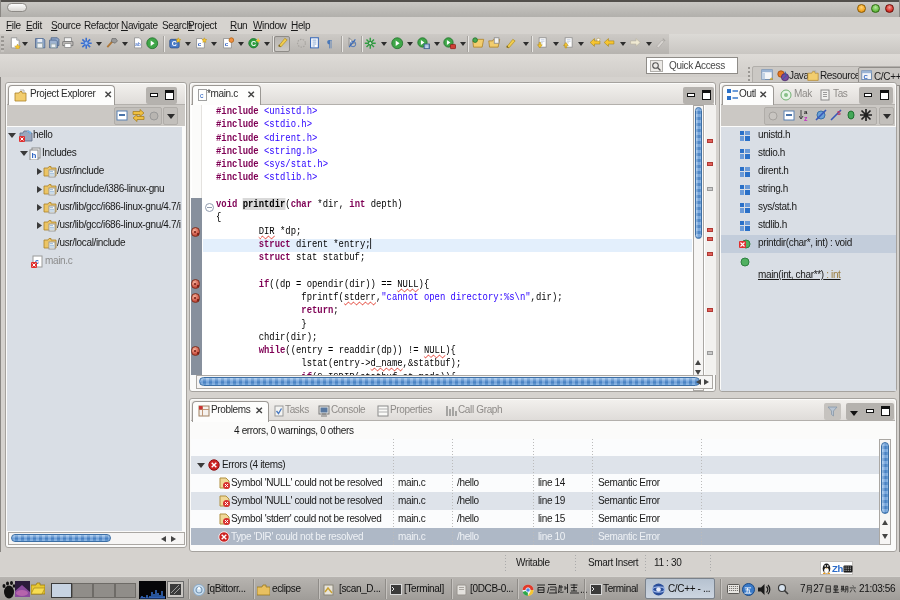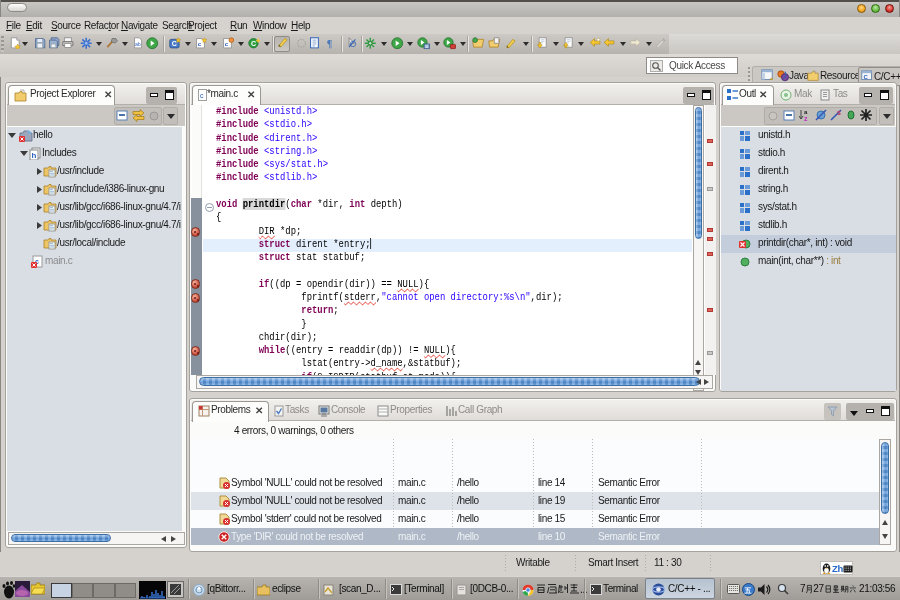--- a/index.html
+++ b/index.html
@@ -665,21 +665,21 @@
             <circle cx="7" cy="6" r="4" fill="#50b060" stroke="#2e8040"></circle>
             <rect x="0" y="3" width="7" height="7" fill="#e03030" rx="1"></rect>
             <path d="M1.5 4.5 l4 4 m0 -4 l-4 4" stroke="#fff" stroke-width="1.1"></path>
           </svg>
           <span class="abs" style="left:37px; top:2px;">printdir(char*, int) : void</span>
         </div>
       <div class="trow" style="left:0; top:126px;">
           <svg class="abs" style="left:18px; top:3px;" width="12" height="12">
             <circle cx="6" cy="6" r="4" fill="#50b060" stroke="#2e8040"></circle>
           </svg>
-          <span class="abs" style="left:37px; top:2px;">main(int, char**)<span style="color:#9a7d3f;"> : int</span></span>
+          <span class="abs" style="left:37px; top:16px;text-decoration:underline;">main(int, char**)<span style="color:#9a7d3f;"> : int</span></span>
         </div>
     </div>
   </div>
 
   <div class="panel" id="problems" style="left:189px; top:398px; width:708px; height:154px;">
     <div class="tabbar">
       <div class="atab" style="left:1px; width:77px;"></div>
       <svg class="abs" style="left:7px; top:5px;" width="12" height="12">
           <rect x="1" y="1" width="10" height="10" fill="#f6f2ee" stroke="#a08060"></rect>
           <path d="M1 4.5 h10 M4.5 1 v10" stroke="#c09878"></path>
@@ -713,20 +713,30 @@
           </svg>
         </div>
       <div class="minmax" style="left:655px; width:48px;">
         <div class="abs" style="left:4px; top:8px; width:0; height:0; border-left:4px solid transparent; border-right:4px solid transparent; border-top:5px solid #111;"></div>
         <div class="abs" style="left:20px; top:6px; width:8px; height:4px; background:#fff; border:1px solid #111;"></div>
         <div class="abs" style="left:35px; top:3px; width:9px; height:10px; background:#fff; border:1px solid #111; border-top-width:3px;"></div>
       </div>
     </div>
     <div class="abs" style="left:0; top:26px; color:#1a1a1a;margin-left:44px;">4 errors, 0 warnings, 0 others</div>
     <div id="probtable" class="abs">
+      <div class="prow" style="top:17px; background:#dee3ea;">
+        <svg class="abs" style="left:6px; top:6px;" width="8" height="7">
+            <path d="M0 1 h8 l-4 5 z" fill="#3a3a3a"></path>
+          </svg>
+        <svg class="abs" style="left:17px; top:3px;" width="12" height="12">
+            <circle cx="6" cy="6" r="5.2" fill="#cc2222" stroke="#8e1212"></circle>
+            <path d="M3.7 3.7 l4.6 4.6 m0 -4.6 l-4.6 4.6" stroke="#fff" stroke-width="1.4"></path>
+          </svg>
+        <span class="pcell" style="left:31px;">Errors (4 items)</span>
+      </div>
       <div class="prow" style="top:35px; background:#fbfcfd;">
         <svg class="abs" style="left:27px; top:3px;" width="12" height="12">
             <path d="M2 1 h6 l3 3 v7 h-9 z" fill="#f0d898" stroke="#b09040"></path>
             <rect x="5" y="5" width="7" height="7" rx="3.5" fill="#d83030"></rect>
             <path d="M7 7 l3 3 m0 -3 l-3 3" stroke="#fff" stroke-width="1"></path>
           </svg>
         <span class="pcell" style="left:40px;">Symbol 'NULL' could not be resolved</span>
         <span class="pcell" style="left:207px;">main.c</span>
         <span class="pcell" style="left:266px;">/hello</span>
         <span class="pcell" style="left:347px;">line 14</span>

